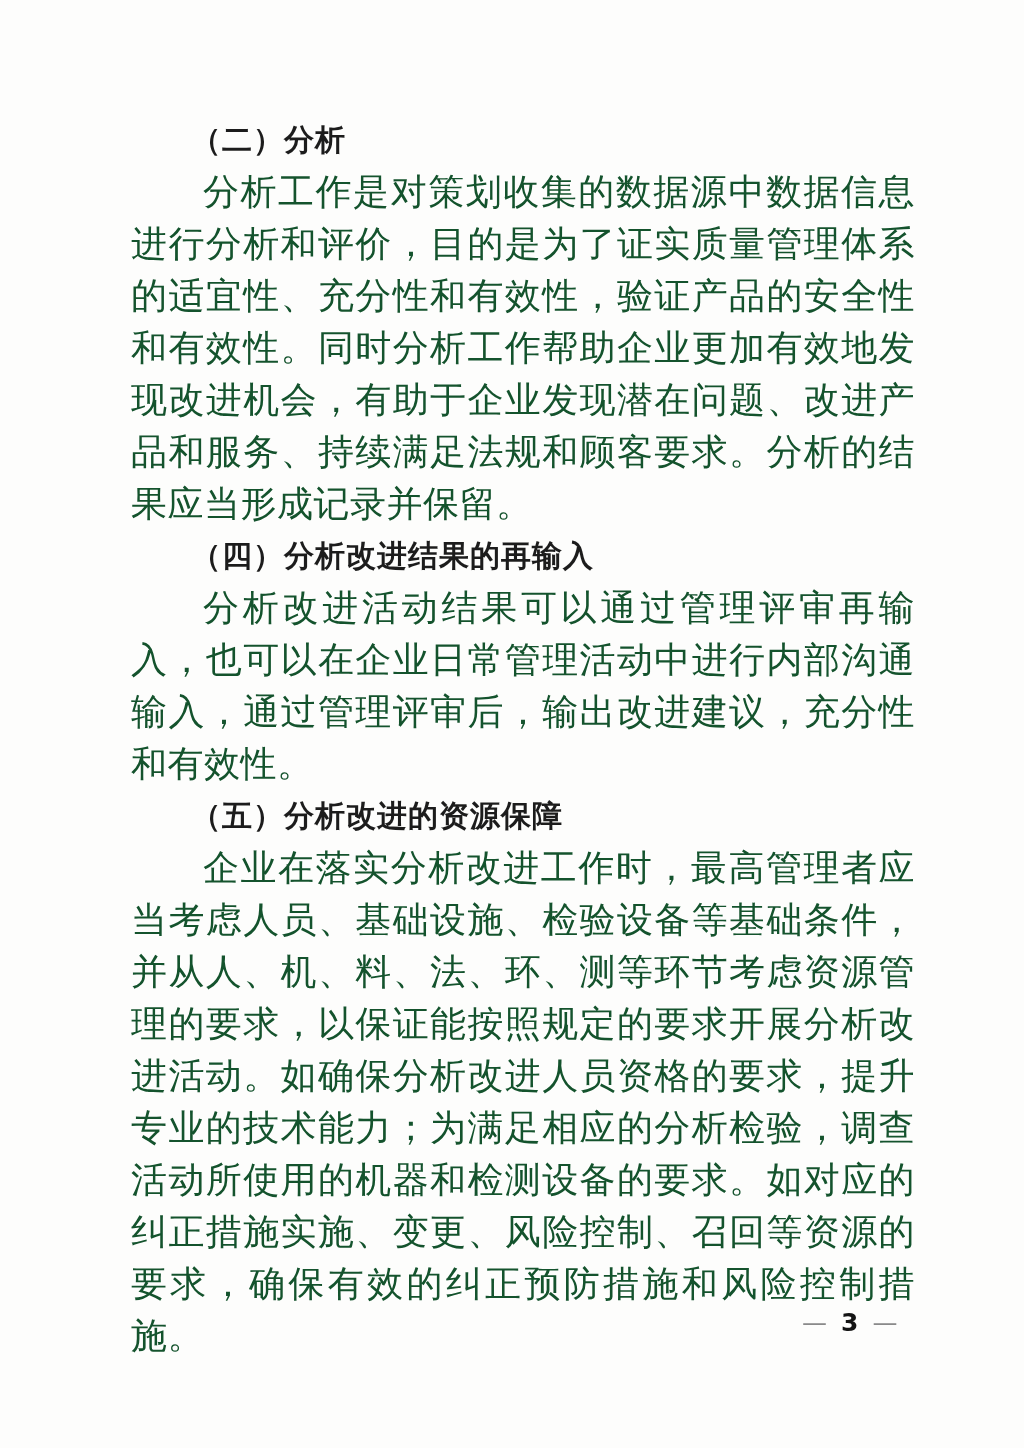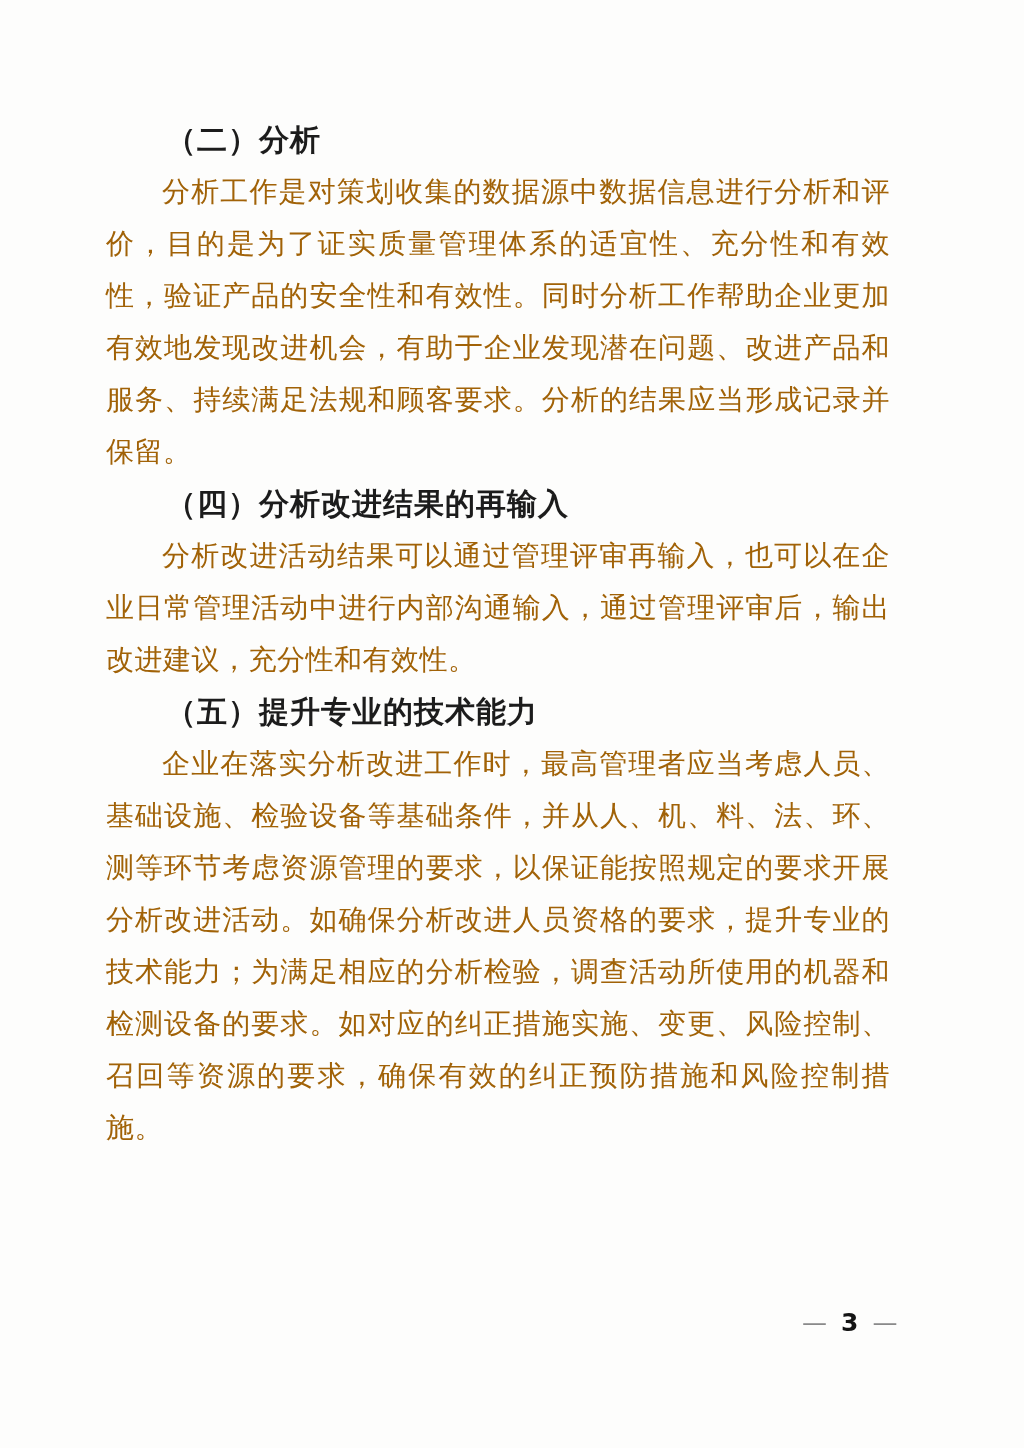--- a/index.html
+++ b/index.html
@@ -10,41 +10,41 @@
   .page {
     position: relative;
     width: 1024px;
     height: 1448px;
     background: #fdfdfc;
     overflow: hidden;
     font-family: "Liberation Serif", serif;
   }
   .content {
     position: absolute;
-    left: 106px;
+    left: 131px;
     top: 114px;
     width: 784px;
   }
   .section-heading {
     margin: 0;
     font-size: 30px;
     line-height: 52px;
     font-weight: 700;
     text-indent: 2em;
     color: #1c1c1c;
     letter-spacing: 1px;
   }
   .section-paragraph {
     margin: 0;
-    font-size: 28px;
+    font-size: 36px;
     line-height: 52px;
     text-indent: 2em;
     text-align: justify;
     text-justify: inter-ideograph;
-    color: #a16207;
+    color: #14532d;
     letter-spacing: 0.5px;
   }
   .page-number {
     position: absolute;
     top: 1308px;
     left: 802px;
     font-family: "DejaVu Sans", sans-serif;
     font-size: 25px;
     line-height: 30px;
     color: #141414;
@@ -74,21 +74,21 @@
 
     <section>
     </section>
 
     <section>
       <h2 class="section-heading">（四）分析改进结果的再输入</h2>
       <p class="section-paragraph">分析改进活动结果可以通过管理评审再输入，也可以在企业日常管理活动中进行内部沟通输入，通过管理评审后，输出改进建议，充分性和有效性。</p>
     </section>
 
     <section>
-      <h2 class="section-heading">（五）提升专业的技术能力</h2>
+      <h2 class="section-heading">（五）分析改进的资源保障</h2>
       <p class="section-paragraph">企业在落实分析改进工作时，最高管理者应当考虑人员、基础设施、检验设备等基础条件，并从人、机、料、法、环、测等环节考虑资源管理的要求，以保证能按照规定的要求开展分析改进活动。如确保分析改进人员资格的要求，提升专业的技术能力；为满足相应的分析检验，调查活动所使用的机器和检测设备的要求。如对应的纠正措施实施、变更、风险控制、召回等资源的要求，确保有效的纠正预防措施和风险控制措施。</p>
     </section>
 
 
   </div>
 
   <div class="page-number">
     <span class="dash">—</span><span class="num">3</span><span class="dash">—</span>
   </div>
 

